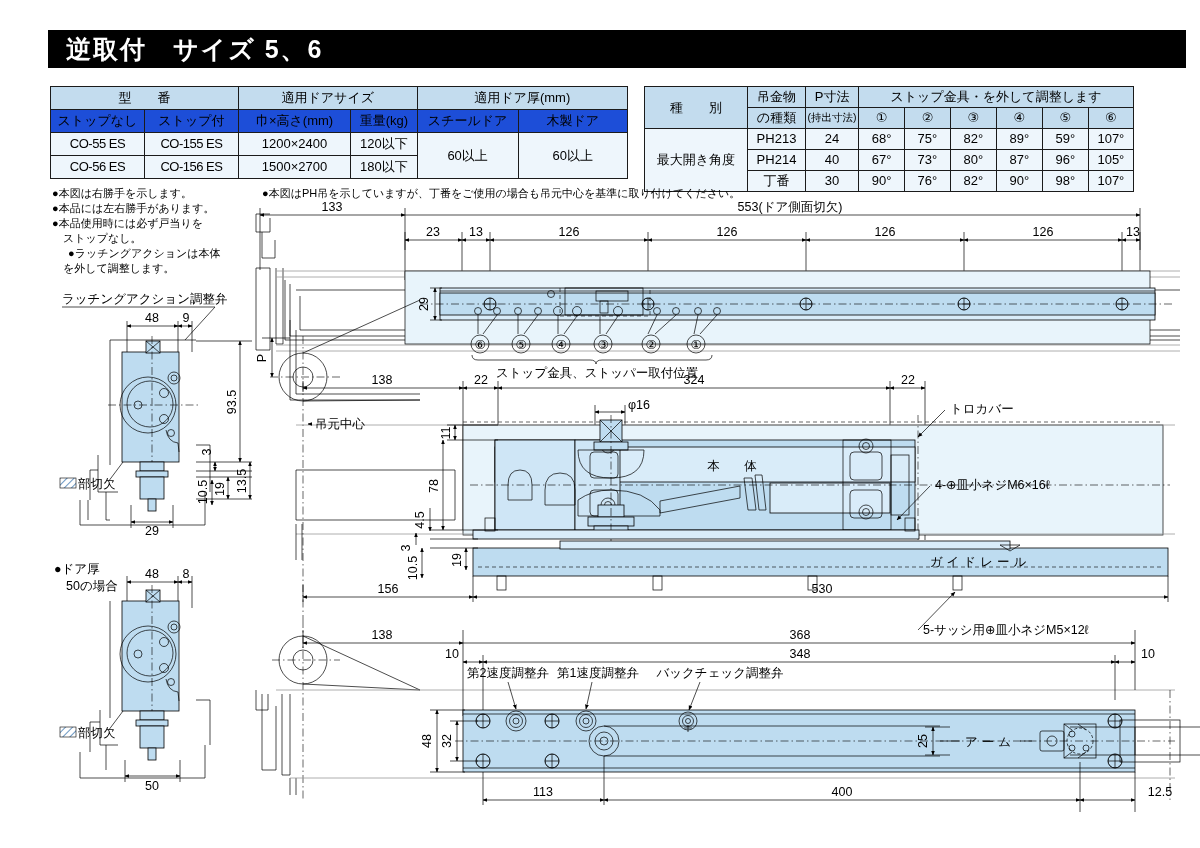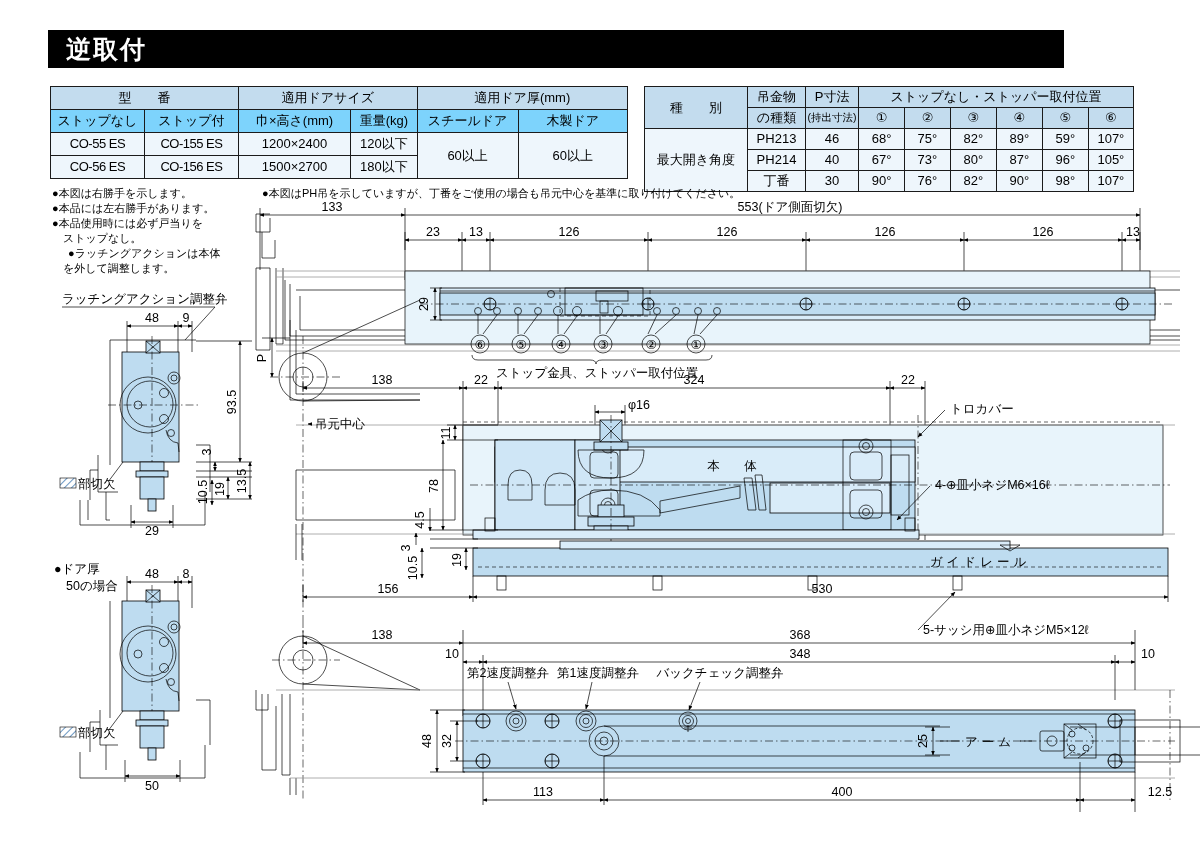--- a/index.html
+++ b/index.html
@@ -4,31 +4,31 @@
 <style>
   html,body{margin:0;padding:0;background:#fff;}
   body{width:1200px;height:848px;position:relative;overflow:hidden;
        font-family:"Liberation Sans","DejaVu Sans",sans-serif;color:#000;}
 
   
   .abs{position:absolute;}
   .nosel{user-select:none;}
 
   
-  #title-bar{left:48px;top:30px;width:1016px;height:38px;background:#000;
+  #title-bar{left:48px;top:30px;width:1138px;height:38px;background:#000;
              display:flex;align-items:center;}
   #title-bar .t1{color:#fff;font-size:25px;font-weight:bold;letter-spacing:2px;margin-left:18px;}
   #title-bar .t2{color:#fff;font-size:25px;font-weight:bold;letter-spacing:2px;margin-left:26px;}
 
   
   table.spec{border-collapse:collapse;position:absolute;background:#fff;}
   table.spec td,table.spec th{border:1px solid #1b1b1b;text-align:center;
         font-size:13px;padding:0;line-height:1.05;color:#000;font-weight:normal;}
   .hdr{background:#c3dcee;}
-  .sub{background:#7dd3fc;margin-left:43px;}
+  .sub{background:#1d4ed8;margin-left:43px;}
   .cell{background:#eef6fc;}
   .big{font-weight:bold;font-size:17px;letter-spacing:-0.5px;}
 
   #table-left{left:50px;top:86px;width:578px;}
   #table-left td{height:22px;}
   #table-right{left:644px;top:86px;width:490px;}
   #table-right td{height:20px;}
 
   
   .note{position:absolute;font-size:11px;line-height:15px;white-space:nowrap;}
@@ -47,20 +47,21 @@
   .fillC{fill:#e8f4fb;stroke:#000;stroke-width:.7;}
   .fillD{fill:#cfe6f6;stroke:#000;stroke-width:.8;}
   .dash{stroke:#000;stroke-width:.6;fill:none;stroke-dasharray:8 3 1.5 3;}
   .dash2{stroke:#000;stroke-width:.6;fill:none;stroke-dasharray:4 3;}
 </style>
 </head>
 <body>
 
 <div id="title-bar" class="abs nosel">
   <span class="t1">逆取付</span>
+  <span class="t2">サイズ 5、6</span>
 </div>
 
 <table class="spec" id="table-left">
   <tbody>
       <tr>
     <td class="hdr" colspan="2" style="width:188px">型　　番</td>
     <td class="hdr" colspan="2" style="width:178px">適用ドアサイズ</td>
     <td class="hdr" colspan="2" style="width:212px">適用ドア厚(mm)</td>
   </tr>
   <tr>
@@ -87,36 +88,36 @@
   </tr>
 </tbody>
   </table>
 
 <table class="spec" id="table-right">
   <tbody>
       <tr>
     <td class="hdr" rowspan="2" style="width:112px">種　　別</td>
     <td class="hdr" style="width:60px;height:20px">吊金物</td>
     <td class="hdr" style="width:58px">P寸法</td>
-    <td class="hdr" colspan="6">ストップなし・ストッパー取付位置</td>
+    <td class="hdr" colspan="6">ストップ金具・を外して調整します</td>
   </tr>
   <tr>
     <td class="hdr">の種類</td>
     <td class="hdr" style="font-size:10.5px">(持出寸法)</td>
     <td class="hdr" style="width:49px">①</td>
     <td class="hdr" style="width:49px">②</td>
     <td class="hdr" style="width:49px">③</td>
     <td class="hdr" style="width:49px">④</td>
     <td class="hdr" style="width:49px">⑤</td>
     <td class="hdr" style="width:47px">⑥</td>
   </tr>
   <tr>
     <td class="cell" rowspan="3">最大開き角度</td>
     <td class="cell">PH213</td>
-    <td class="cell">46</td>
+    <td class="cell">24</td>
     <td class="cell">68°</td>
     <td class="cell">75°</td>
     <td class="cell">82°</td>
     <td class="cell">89°</td>
     <td class="cell">59°</td>
     <td class="cell">107°</td>
   </tr>
   <tr>
     <td class="cell">PH214</td>
     <td class="cell">40</td>

